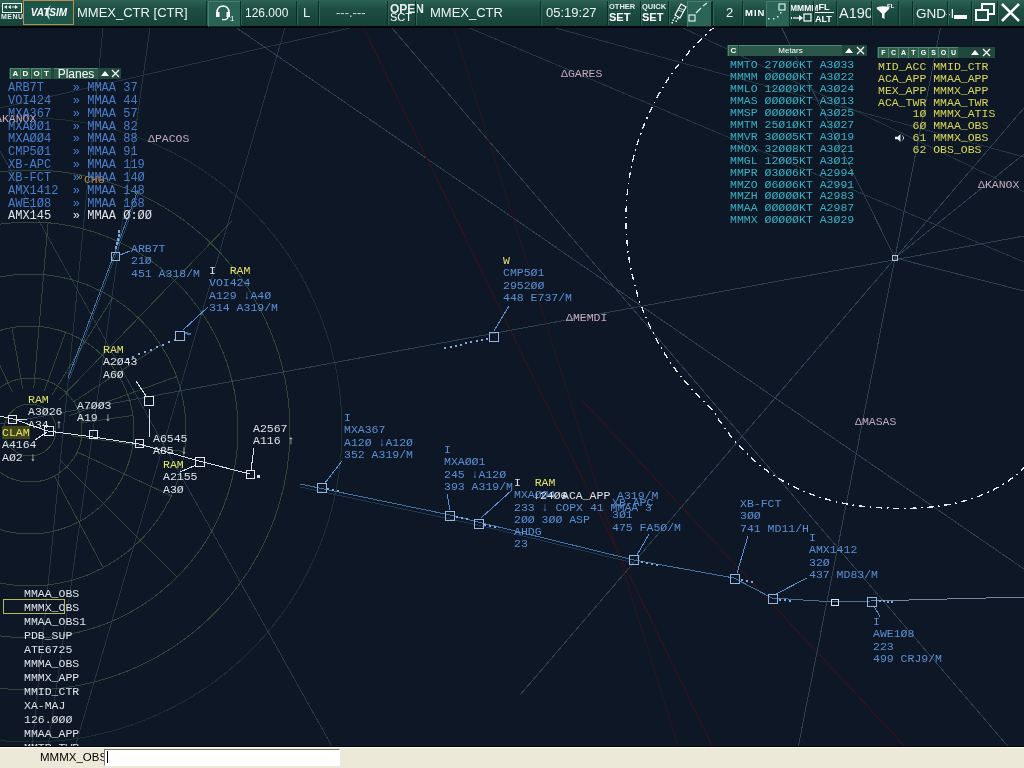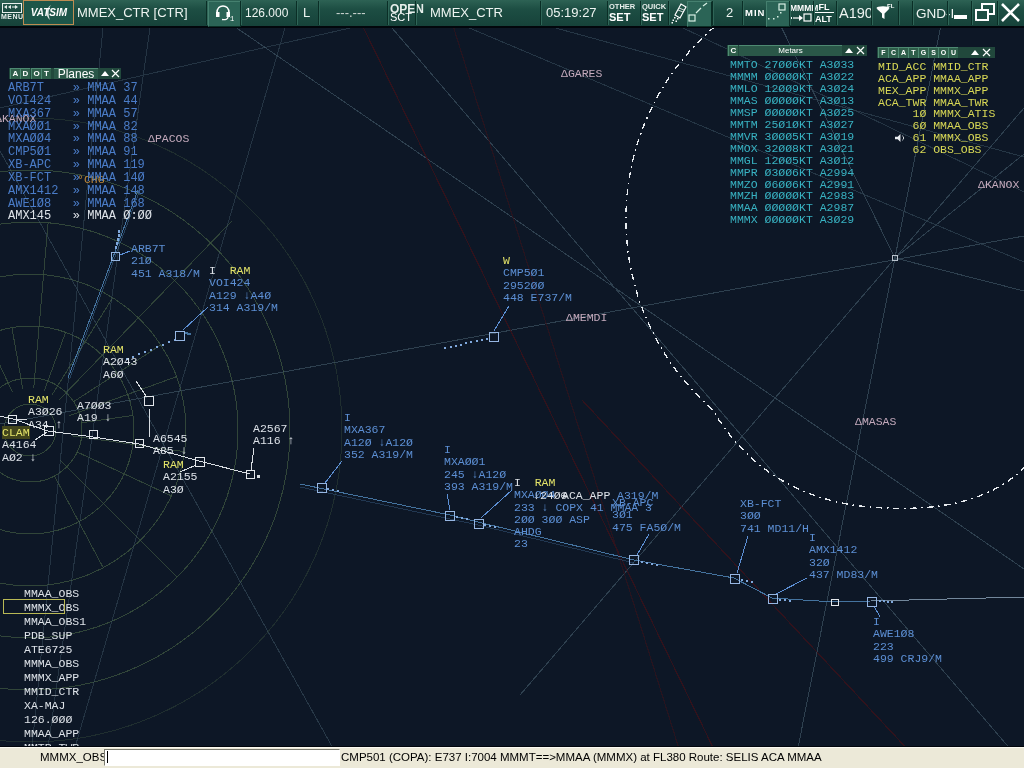--- a/index.html
+++ b/index.html
@@ -463,14 +463,13 @@
 
 <svg style="position:absolute;left:894px;top:133px;z-index:6" width="12" height="10" viewBox="0 0 13 11">
 <path d="M1,4 L4,4 7,1 7,10 4,7 1,7z" fill="#e8ecf0"></path>
 <path d="M9,3 C11,4 11,7 9,8" fill="none" stroke="#e8ecf0" stroke-width="1"></path>
 </svg>
 
 <div id="botbar" style="position:absolute;left:0;top:746px;width:1024px;height:22px;background:#ece9d8;z-index:18;border-top:1px solid #02060c;box-shadow:inset 0 1px 0 #fbfaf2">
 <span style="position:absolute;left:40px;top:4px;font-size:11.5px;color:#000">MMMX_OBS</span>
 <div style="position:absolute;left:104px;top:2px;width:234px;height:15px;background:#fff;border-top:1px solid #7b7b6f;border-left:1px solid #7b7b6f;border-bottom:1px solid #fff;border-right:1px solid #fff"></div>
 <div style="position:absolute;left:107px;top:4px;width:1px;height:12px;background:#000"></div>
-<span style="position:absolute;left:341px;top:4px;font-size:11.5px;color:#000">CMP501 (COPA): E737 I:7004 MMMT==&gt;MMAA (MMMX) at FL380 Route: SELIS ACA MMAA</span>
 </div>
 
 </body></html>

